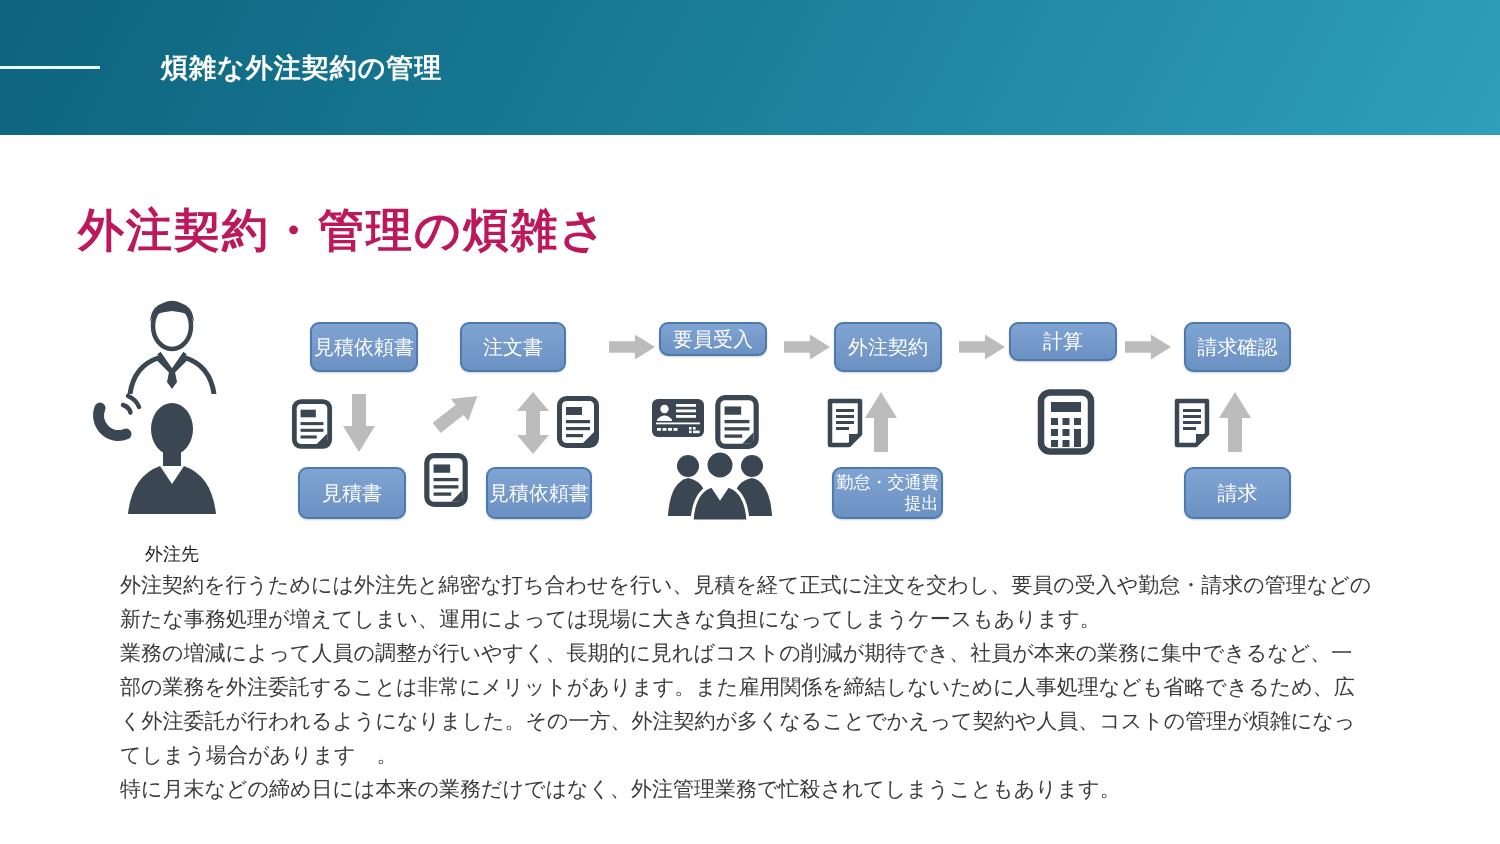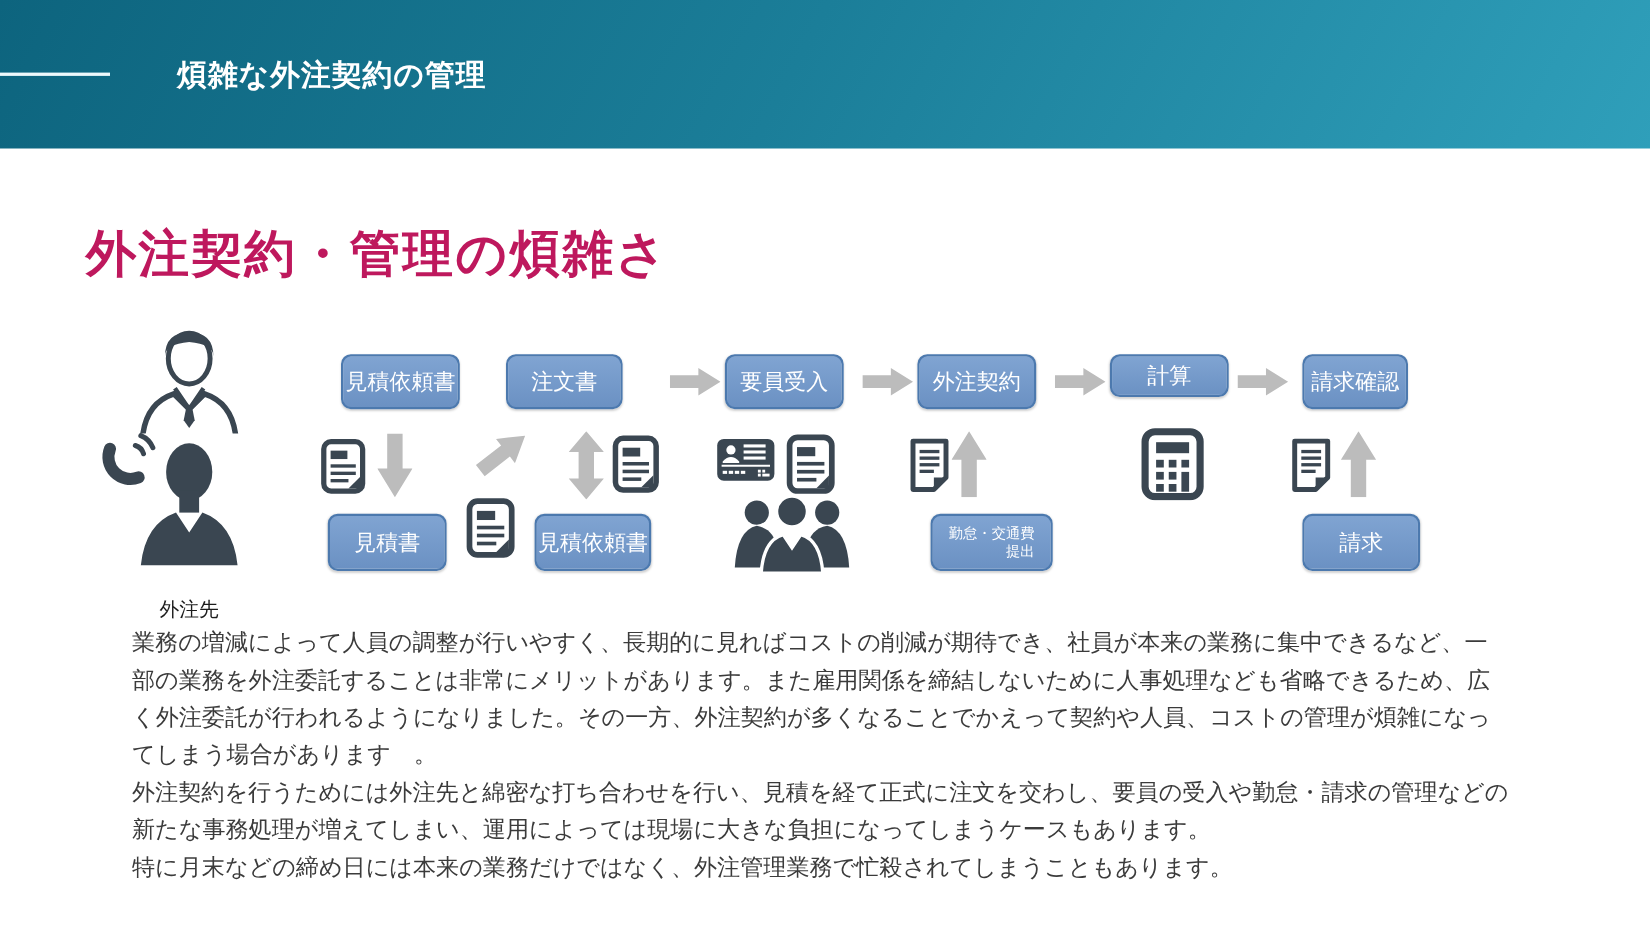--- a/index.html
+++ b/index.html
@@ -17,21 +17,21 @@
   
   .main-heading { position:absolute; left:78px; top:200px; color:#be185d; font-size:46px;
     font-weight:bold; letter-spacing:2px; }
   
   .abs { position:absolute; }
   
   .flow-box { position:absolute; display:flex; align-items:center; justify-content:center;
     background:linear-gradient(180deg,#80a4d2 0%,#6b91c3 100%);
     border:2px solid #4c79ae; border-radius:9px; color:#ffffff; font-size:20px;
     text-align:right; box-sizing:border-box; box-shadow:0 1px 2px rgba(0,0,0,.18); }
-  .two-line { white-space:pre-line; font-size:13px; line-height:1.25;margin-left:14px; }
+  .two-line { white-space:pre-line; font-size:17px; line-height:1.25; }
   
   .vendor-label { position:absolute; left:126px; top:542px; width:92px; text-align:center;
     color:#1c1c1c; font-size:18px; }
   
   .body-text { position:absolute; left:120px; top:568px; width:1252px; color:#3b3b3b;
     font-size:21px; line-height:34px; text-align:left; }
   .body-text p { margin:0; }
   .rot { transform:rotate(-38deg); }
   svg { display:block; }
 </style>
@@ -70,24 +70,24 @@
       <ellipse cx="46" cy="27" rx="21" ry="26" fill="#3a4651"></ellipse>
       <rect x="37" y="44" width="18" height="20" fill="#3a4651"></rect>
       <path d="M2,112 Q6,74 34,64 L46,82 L58,64 Q86,74 90,112 Z" fill="#3a4651"></path>
     </svg>
   </div>
 
   <div class="vendor-label">外注先</div>
 
   <div class="flow-box" style="left:310px;top:322px;width:108px;height:50px">見積依頼書</div>
   <div class="flow-box" style="left:460px;top:322px;width:106px;height:50px">注文書</div>
-  <div class="flow-box" style="left:659px;top:322px;width:108px;height:50px">要員受入</div>
+  <div class="flow-box" style="left:659px;top:322px;width:108px;height:34px">要員受入</div>
   <div class="flow-box" style="left:834px;top:322px;width:108px;height:50px">外注契約</div>
   <div class="flow-box" style="left:1009px;top:322px;width:108px;height:39px">計算</div>
-  <div class="flow-box" style="left:1184px;top:322px;width:96px;height:50px">請求確認</div>
+  <div class="flow-box" style="left:1184px;top:322px;width:107px;height:50px">請求確認</div>
 
   <div class="abs" style="left:609px;top:334px">
     <svg width="46" height="26" viewBox="0 0 48 26">
         <polygon points="0,7 27,7 27,0 48,13 27,26 27,19 0,19" fill="#bcbcbc"></polygon>
       </svg>
   </div>
   <div class="abs" style="left:784px;top:334px">
     <svg width="46" height="26" viewBox="0 0 48 26">
         <polygon points="0,7 27,7 27,0 48,13 27,26 27,19 0,19" fill="#bcbcbc"></polygon>
       </svg>
@@ -248,18 +248,18 @@
       <path d="M28,71 Q30,41 48,36 L56,48 L64,36 Q82,41 84,71 Z" fill="#3a4651" stroke="#fff" stroke-width="3"></path>
     </svg>
   </div>
 
   <div class="flow-box two-line" style="left:832px;top:467px;width:111px;height:52px">勤怠・交通費
 提出</div>
 
   <div class="flow-box" style="left:1184px;top:467px;width:107px;height:52px">請求</div>
 
   <div class="body-text">
+    <p>外注契約を行うためには外注先と綿密な打ち合わせを行い、見積を経て正式に注文を交わし、要員の受入や勤怠・請求の管理などの新たな事務処理が増えてしまい、運用によっては現場に大きな負担になってしまうケースもあります。</p>
     <p>業務の増減によって人員の調整が行いやすく、長期的に見ればコストの削減が期待でき、社員が本来の業務に集中できるなど、一部の業務を外注委託することは非常にメリットがあります。また雇用関係を締結しないために人事処理なども省略できるため、広く外注委託が行われるようになりました。その一方、外注契約が多くなることでかえって契約や人員、コストの管理が煩雑になってしまう場合があります　。</p>
-    <p>外注契約を行うためには外注先と綿密な打ち合わせを行い、見積を経て正式に注文を交わし、要員の受入や勤怠・請求の管理などの新たな事務処理が増えてしまい、運用によっては現場に大きな負担になってしまうケースもあります。</p>
     <p>特に月末などの締め日には本来の業務だけではなく、外注管理業務で忙殺されてしまうこともあります。</p>
   </div>
 
 </div>
 
 </body></html>

